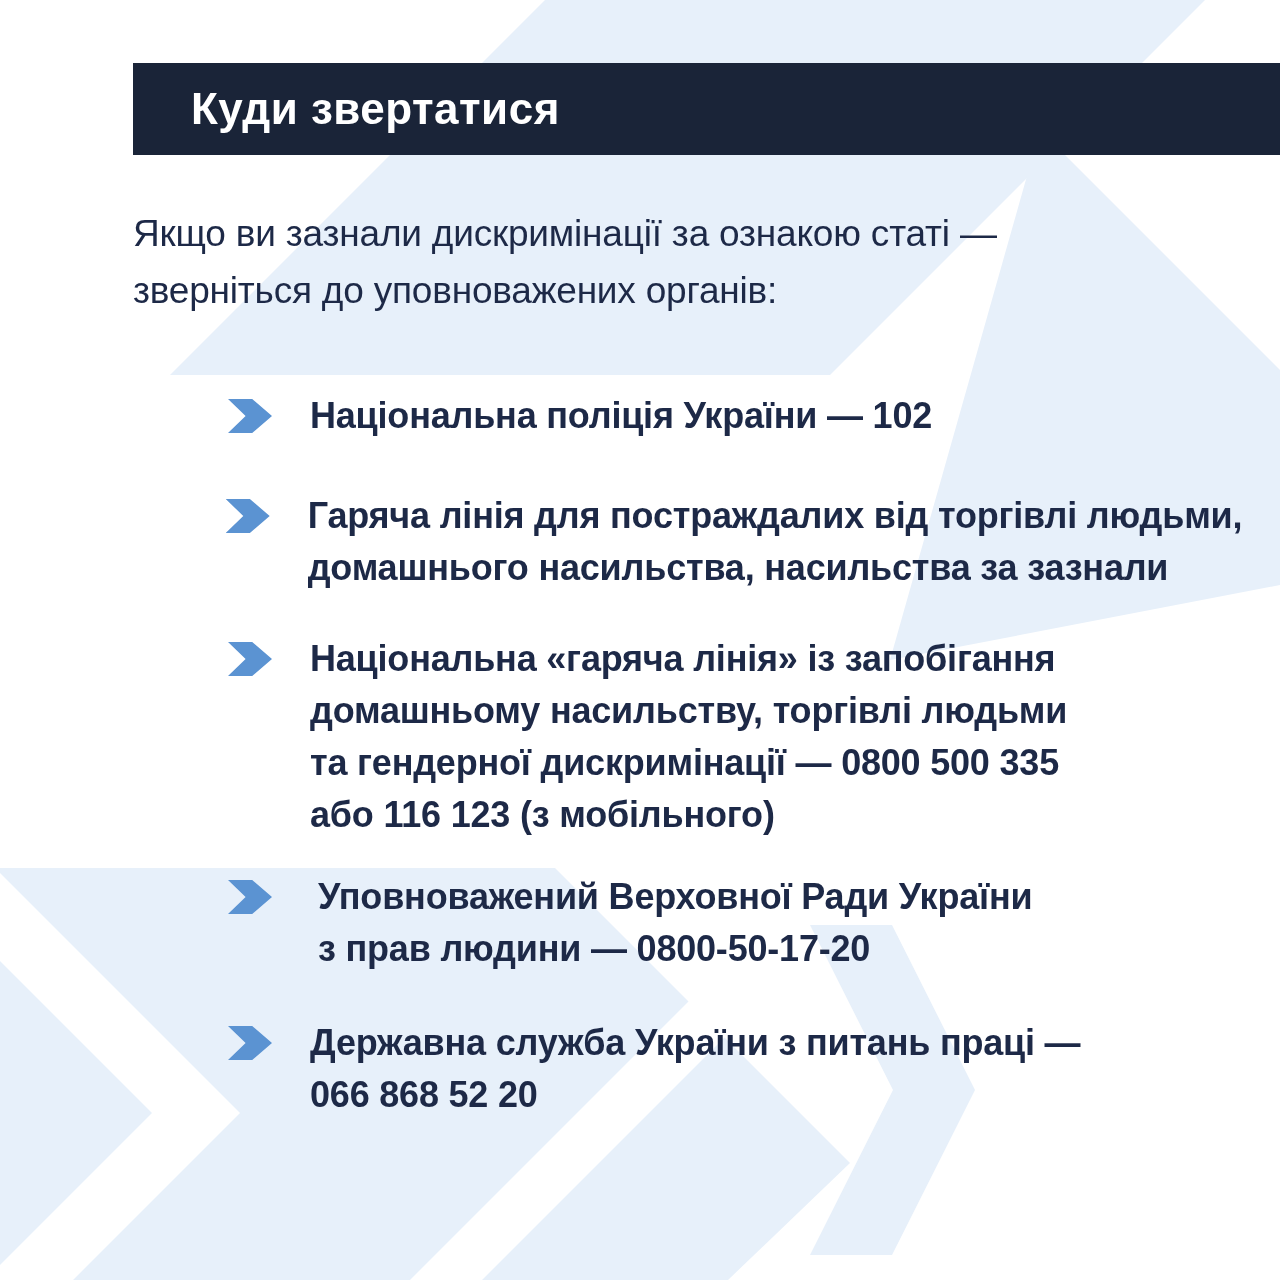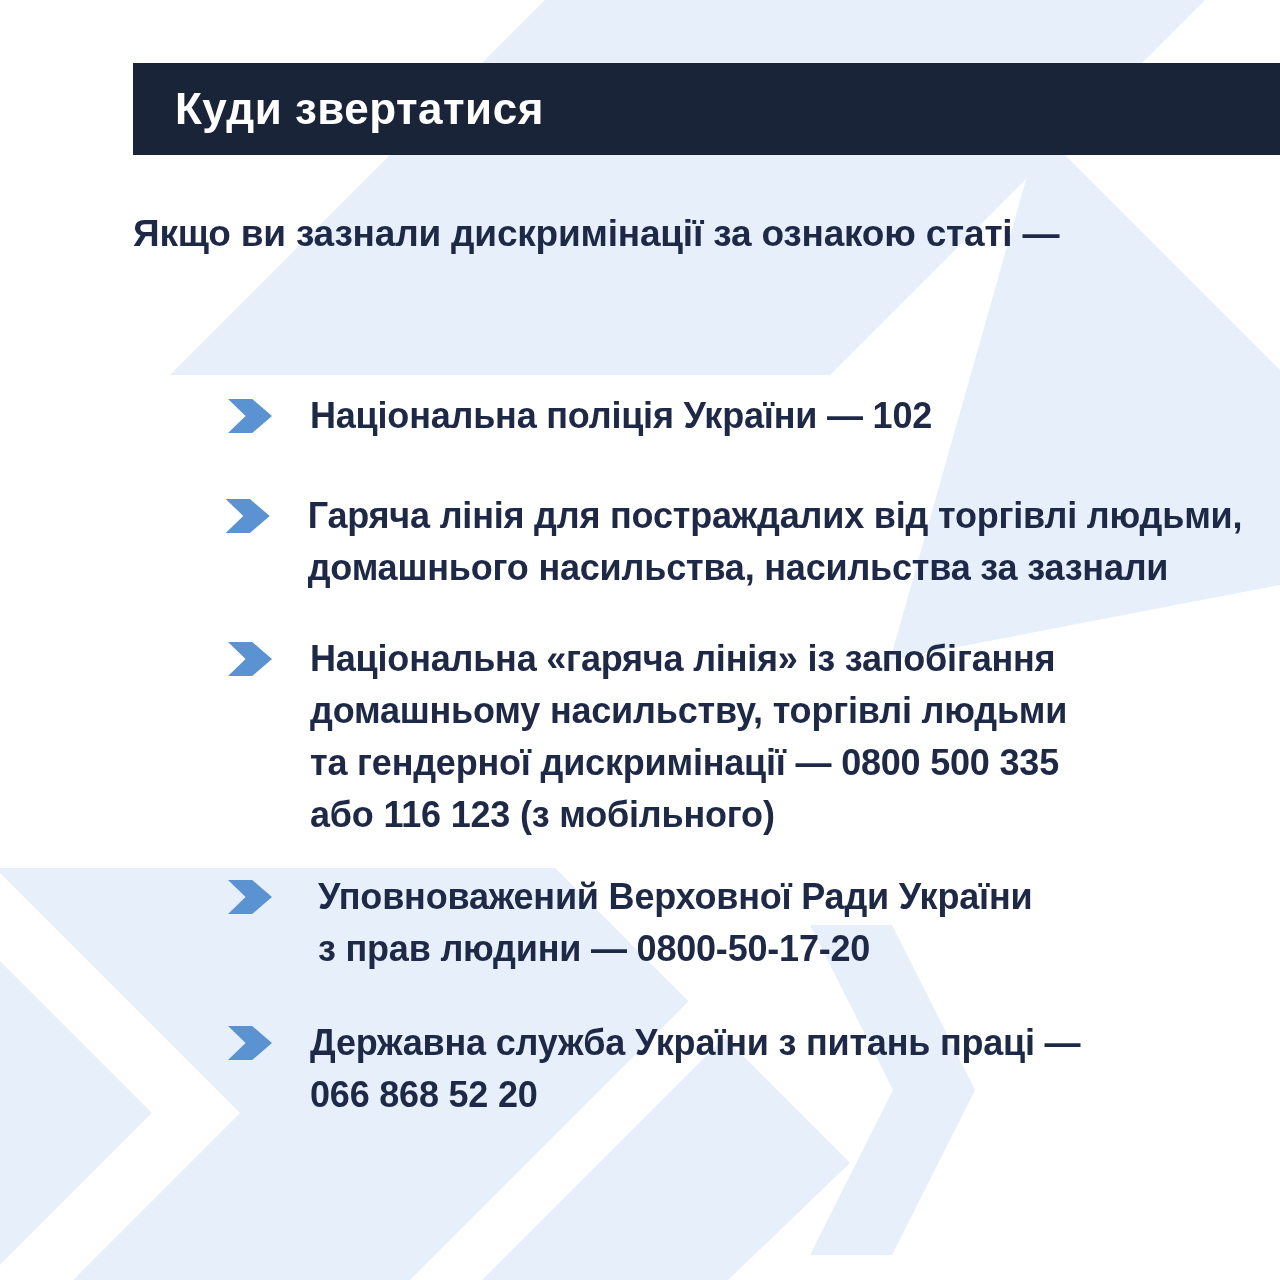--- a/index.html
+++ b/index.html
@@ -12,27 +12,27 @@
   
   .bg-svg{position:absolute;left:0;top:0;width:1280px;height:1280px;z-index:0;}
   .deco-blue{fill:#e7f0fa;}
   .deco-white{fill:#ffffff;}
   
   .header-bar{
     position:absolute;left:133px;top:63px;right:0;height:92px;
     background:#1a2438;z-index:2;display:flex;align-items:center;
   }
   .header-title{
-    padding-left:42px;color:#ffffff;font-size:44px;font-weight:800;
+    padding-left:58px;color:#ffffff;font-size:44px;font-weight:800;
     letter-spacing:0.5px;white-space:nowrap;
   }
   
   .intro{position:absolute;left:133px;top:205px;z-index:2;}
   .intro .line{
-    font-size:37px;font-weight:700;line-height:57px;white-space:nowrap;
+    font-size:37px;font-weight:400;line-height:57px;white-space:nowrap;
     letter-spacing:-0.2px;color:#1d2947;
   }
   
   .contacts{position:absolute;left:228px;top:390px;right:40px;z-index:2;}
   .contact{display:flex;align-items:flex-start;column-gap:38px;}
   .contact:nth-of-type(2){margin-top:48px;justify-content:center;}
   .contact:nth-of-type(3){margin-top:39px;}
   .contact:nth-of-type(4){margin-top:30px;gap:46px;}
   .contact:nth-of-type(5){margin-top:42px;}
   .chevron{
@@ -62,20 +62,21 @@
 
   <polygon class="deco-blue" points="810,925 892,925 975,1090 892,1255 810,1255 893,1090"></polygon>
 </svg>
 
 <div class="header-bar">
   <div class="header-title">Куди звертатися</div>
 </div>
 
 <div class="intro">
   <div class="line">Якщо ви зазнали дискримінації за ознакою статі —</div>
+  <div class="line">зверніться до уповноважених органів:</div>
 </div>
 
 <div class="contacts">
   <div class="contact">
     <div class="chevron"></div>
     <div class="contact-lines">
         <div class="line">Національна поліція України — 102</div>
       </div>
   </div>
 

